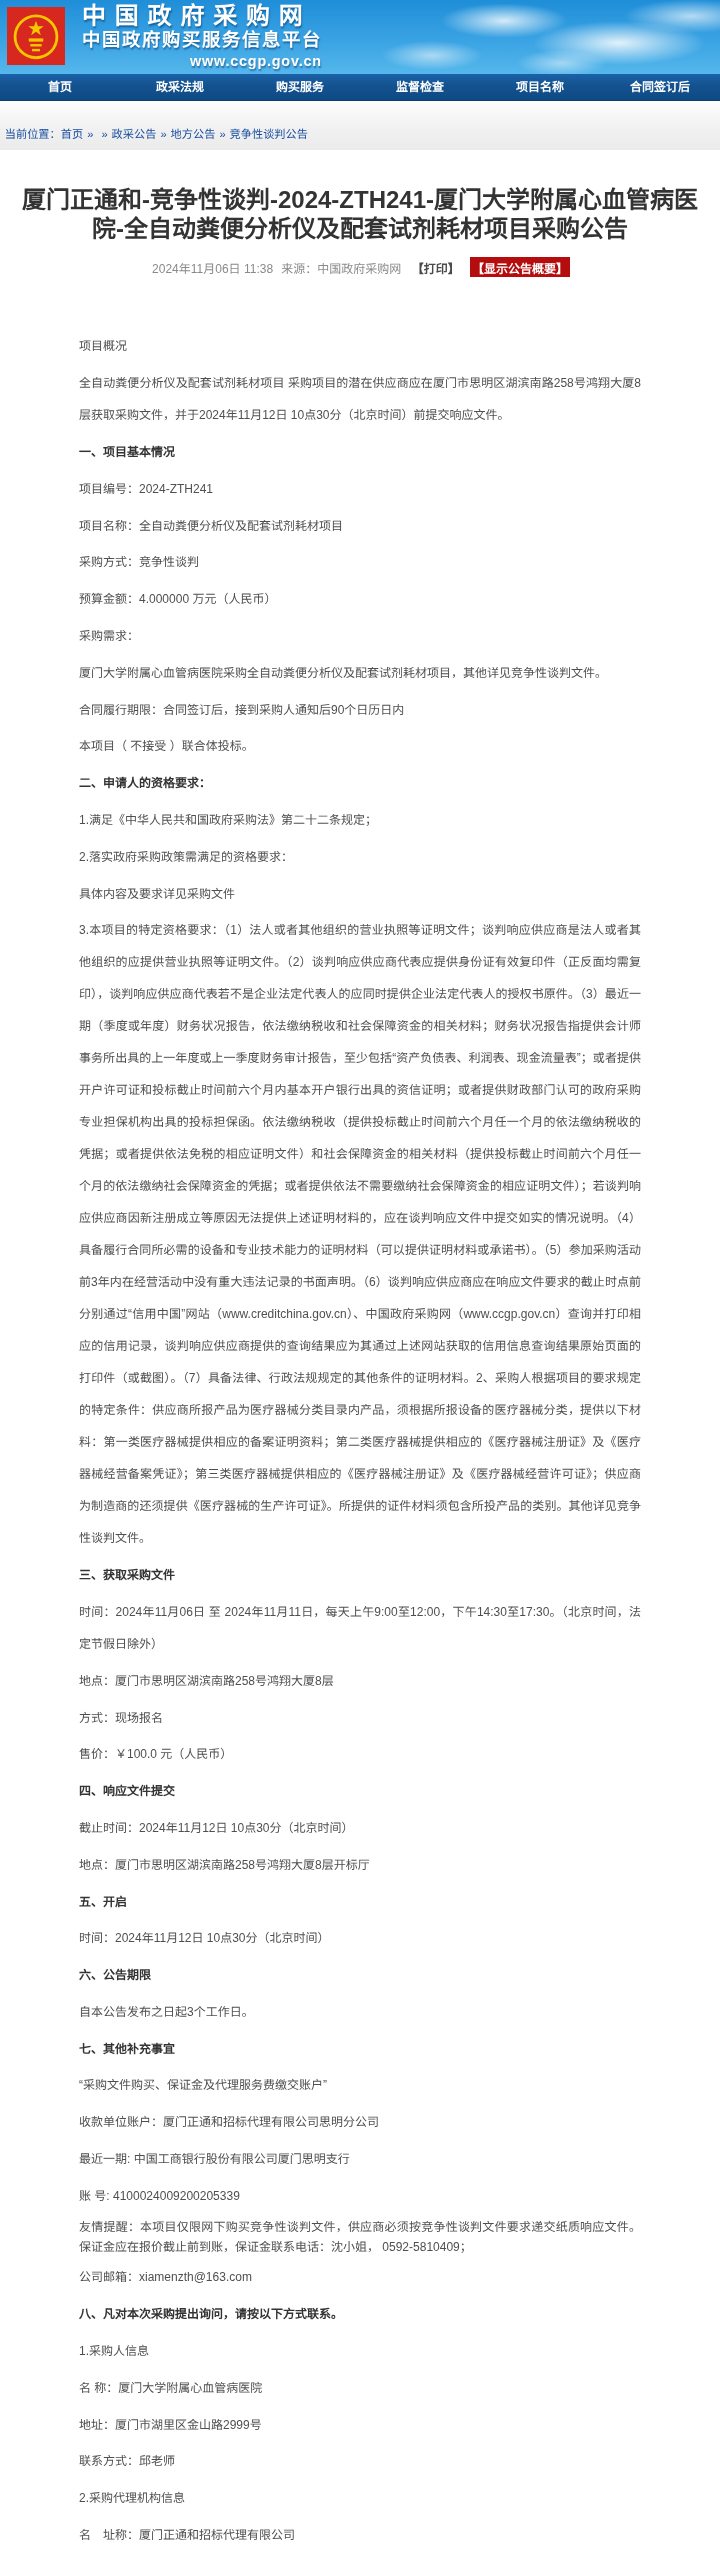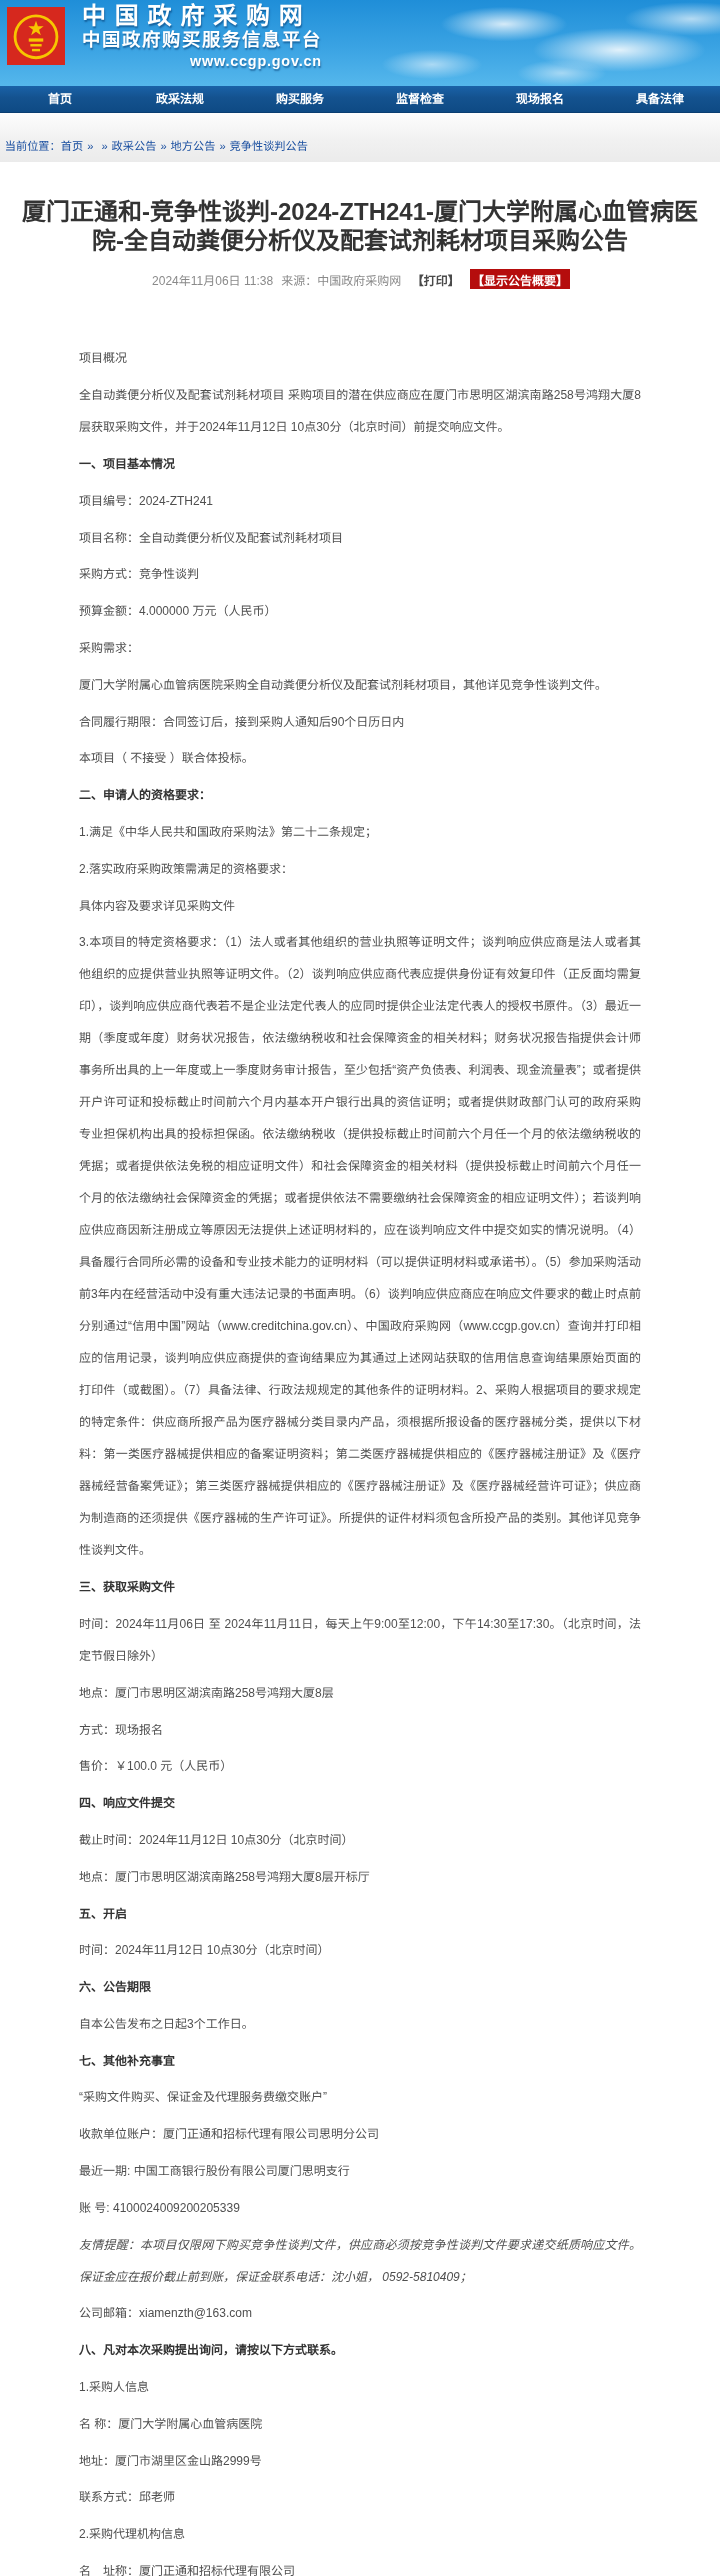--- a/index.html
+++ b/index.html
@@ -6,21 +6,21 @@
     --banner-top:#1f8ed8; --banner-bottom:#55b7ec;
     --nav-blue:#14528f; --nav-blue-dark:#0e4a84;
     --crumb:#1a4fa0; --badge-red:#b50d0d;
     --title-text:#333333; --body-text:#4f4f4f; --meta-text:#8a8a8a;
   }
   *{box-sizing:border-box;}
   html,body{margin:0;padding:0;background:#ffffff;}
   body{width:720px;font-family:"Liberation Sans","DejaVu Sans",sans-serif;}
 
   
-  .banner{position:relative;height:86px;background:linear-gradient(180deg,var(--banner-top) 0%,#3aa3e3 55%,var(--banner-bottom) 100%);overflow:hidden;}
+  .banner{position:relative;height:74px;background:linear-gradient(180deg,var(--banner-top) 0%,#3aa3e3 55%,var(--banner-bottom) 100%);overflow:hidden;}
   .banner .clouds{position:absolute;inset:0;pointer-events:none;background:
     radial-gradient(88px 24px at 70% 28%,rgba(255,255,255,.80),rgba(255,255,255,0) 72%),
     radial-gradient(120px 30.5px at 86% 58%,rgba(255,255,255,.85),rgba(255,255,255,0) 72%),
     radial-gradient(72px 21px at 60% 75%,rgba(255,255,255,.55),rgba(255,255,255,0) 70%),
     radial-gradient(96px 24px at 96% 22%,rgba(255,255,255,.65),rgba(255,255,255,0) 70%),
     radial-gradient(64px 19px at 78% 85%,rgba(255,255,255,.5),rgba(255,255,255,0) 70%);}
   .emblem{position:absolute;left:7.2px;top:7.2px;width:58px;height:58px;}
   .site-titles{position:absolute;left:82px;top:3.2px;color:#fff;text-shadow:0.8px 1.6px 1.6px rgba(0,55,110,.55);}
   .site-name{font-size:24px;font-weight:bold;letter-spacing:8.8px;line-height:26px;}
   .site-sub{font-size:18.4px;font-weight:bold;letter-spacing:1.6px;line-height:22.5px;}
@@ -39,21 +39,21 @@
   .article{background:#ffffff;padding:35px 0 16px 0;}
   .article-title{margin:0 11.2px;text-align:center;font-size:24px;line-height:29px;font-weight:bold;color:var(--title-text);}
   .article-meta{text-align:center;margin-top:14.4px;font-size:12px;color:var(--meta-text);}
   .article-meta .meta-piece{margin:0 2.4px;}
   .print-btn{color:#4a4a4a;font-weight:bold;cursor:pointer;margin-left:4.8px;}
   .summary-badge{display:inline-block;background:var(--badge-red);color:#ffffff;font-weight:bold;padding:1.6px 2.4px;margin-left:6.4px;cursor:pointer;}
 
   .article-body{margin:53px 79px 0 79px;font-size:12px;color:var(--body-text);}
   .para{margin:4.8px 0;line-height:32px;text-align:justify;}
   .para.h{font-weight:bold;color:#333333;}
-  .para.t{line-height:32px;font-style:italic;}
+  .para.t{line-height:20px;}
 </style>
 </head>
 <body>
 
 <header class="banner">
   <div class="clouds"></div>
   <div class="emblem">
     <svg viewBox="0 0 72 72" width="58" height="58" aria-hidden="true">
       <rect width="72" height="72" fill="#d6281e"></rect>
       <circle cx="36" cy="37" r="26" fill="none" stroke="#f7c600" stroke-width="3.5"></circle>
@@ -68,22 +68,22 @@
     <div class="site-sub">中国政府购买服务信息平台</div>
     <div class="site-url">www.ccgp.gov.cn</div>
   </div>
 </header>
 
 <nav class="main-nav" id="nav-list">
     <a class="nav-item">首页</a>
     <a class="nav-item">政采法规</a>
     <a class="nav-item">购买服务</a>
     <a class="nav-item">监督检查</a>
-    <a class="nav-item">现场报名</a>
-    <a class="nav-item">具备法律</a>
+    <a class="nav-item">项目名称</a>
+    <a class="nav-item">合同签订后</a>
   </nav>
 
 <div class="crumb-band">
   <span>当前位置：</span><span id="crumb-items"><span></span><a>首页</a><span class="crumb-sep">»</span><span class="crumb-sep">»</span><a>政采公告</a><span class="crumb-sep">»</span><a>地方公告</a><span class="crumb-sep">»</span><a>竞争性谈判公告</a></span>
 </div>
 
 <main class="article">
   <h1 class="article-title">厦门正通和-竞争性谈判-2024-ZTH241-厦门大学附属心血管病医院-全自动粪便分析仪及配套试剂耗材项目采购公告</h1>
   <div class="article-meta">
     <span class="meta-piece">2024年11月06日 11:38</span>

